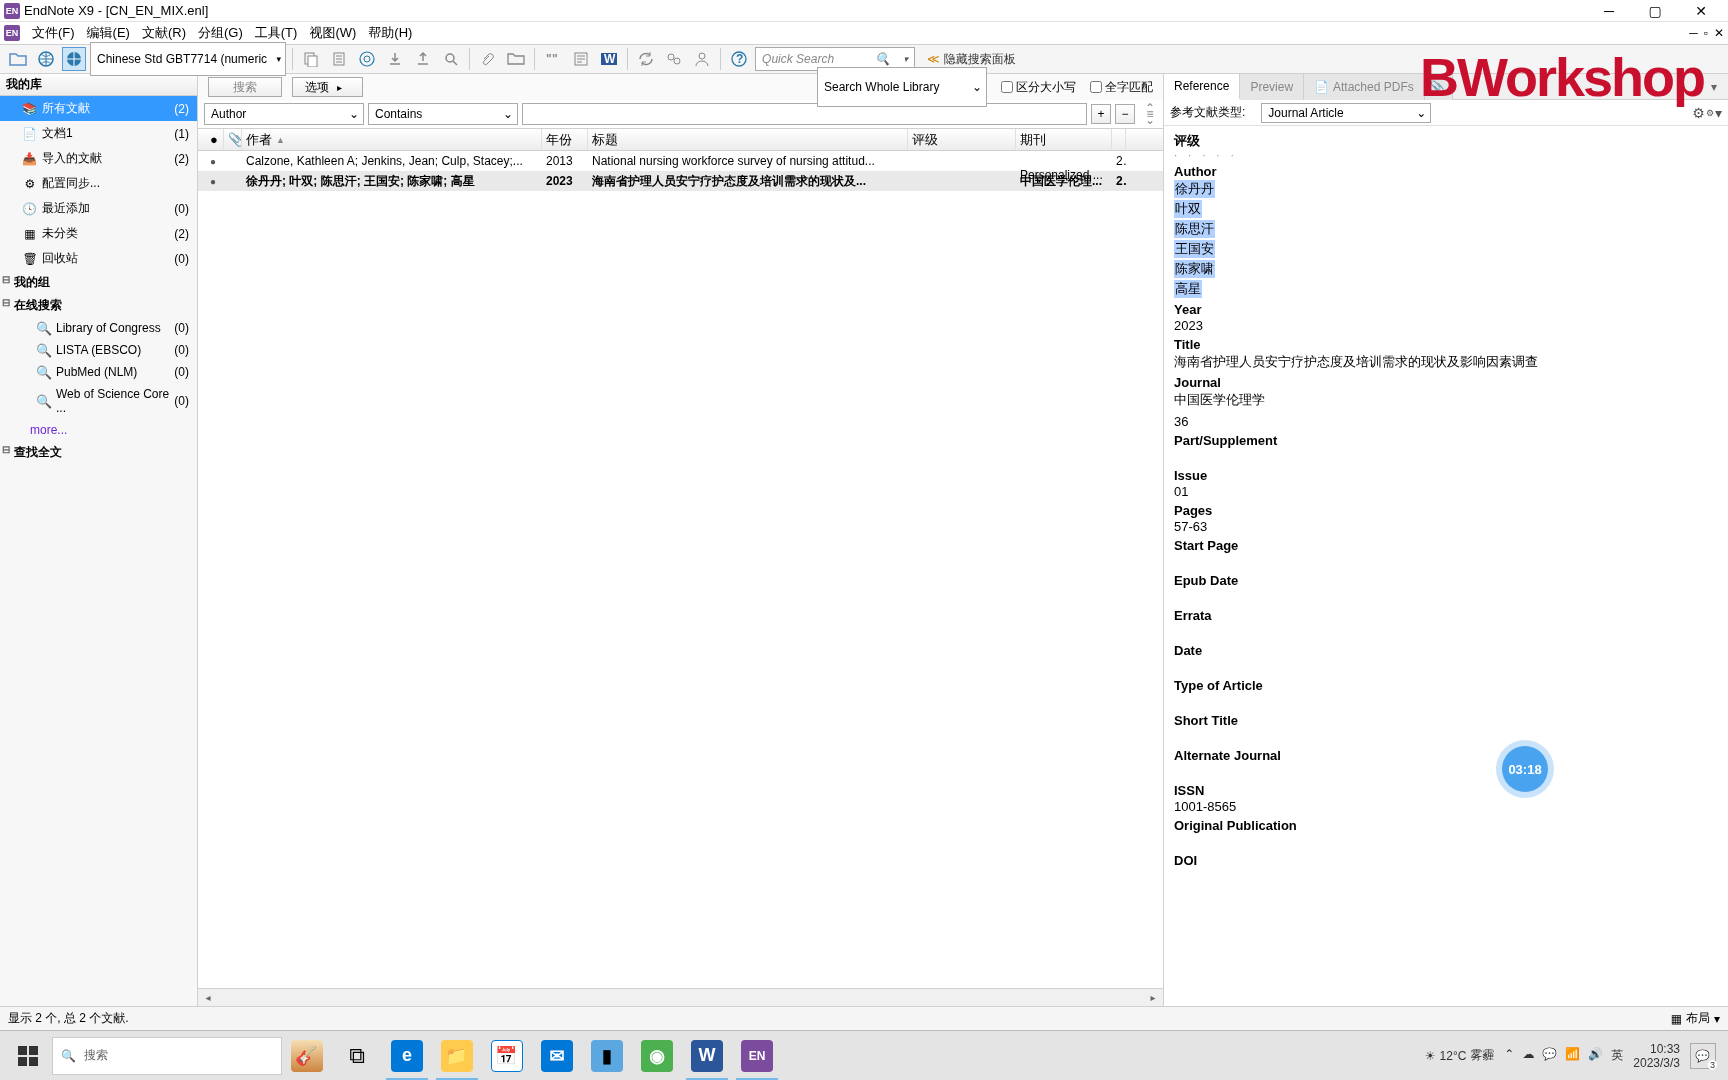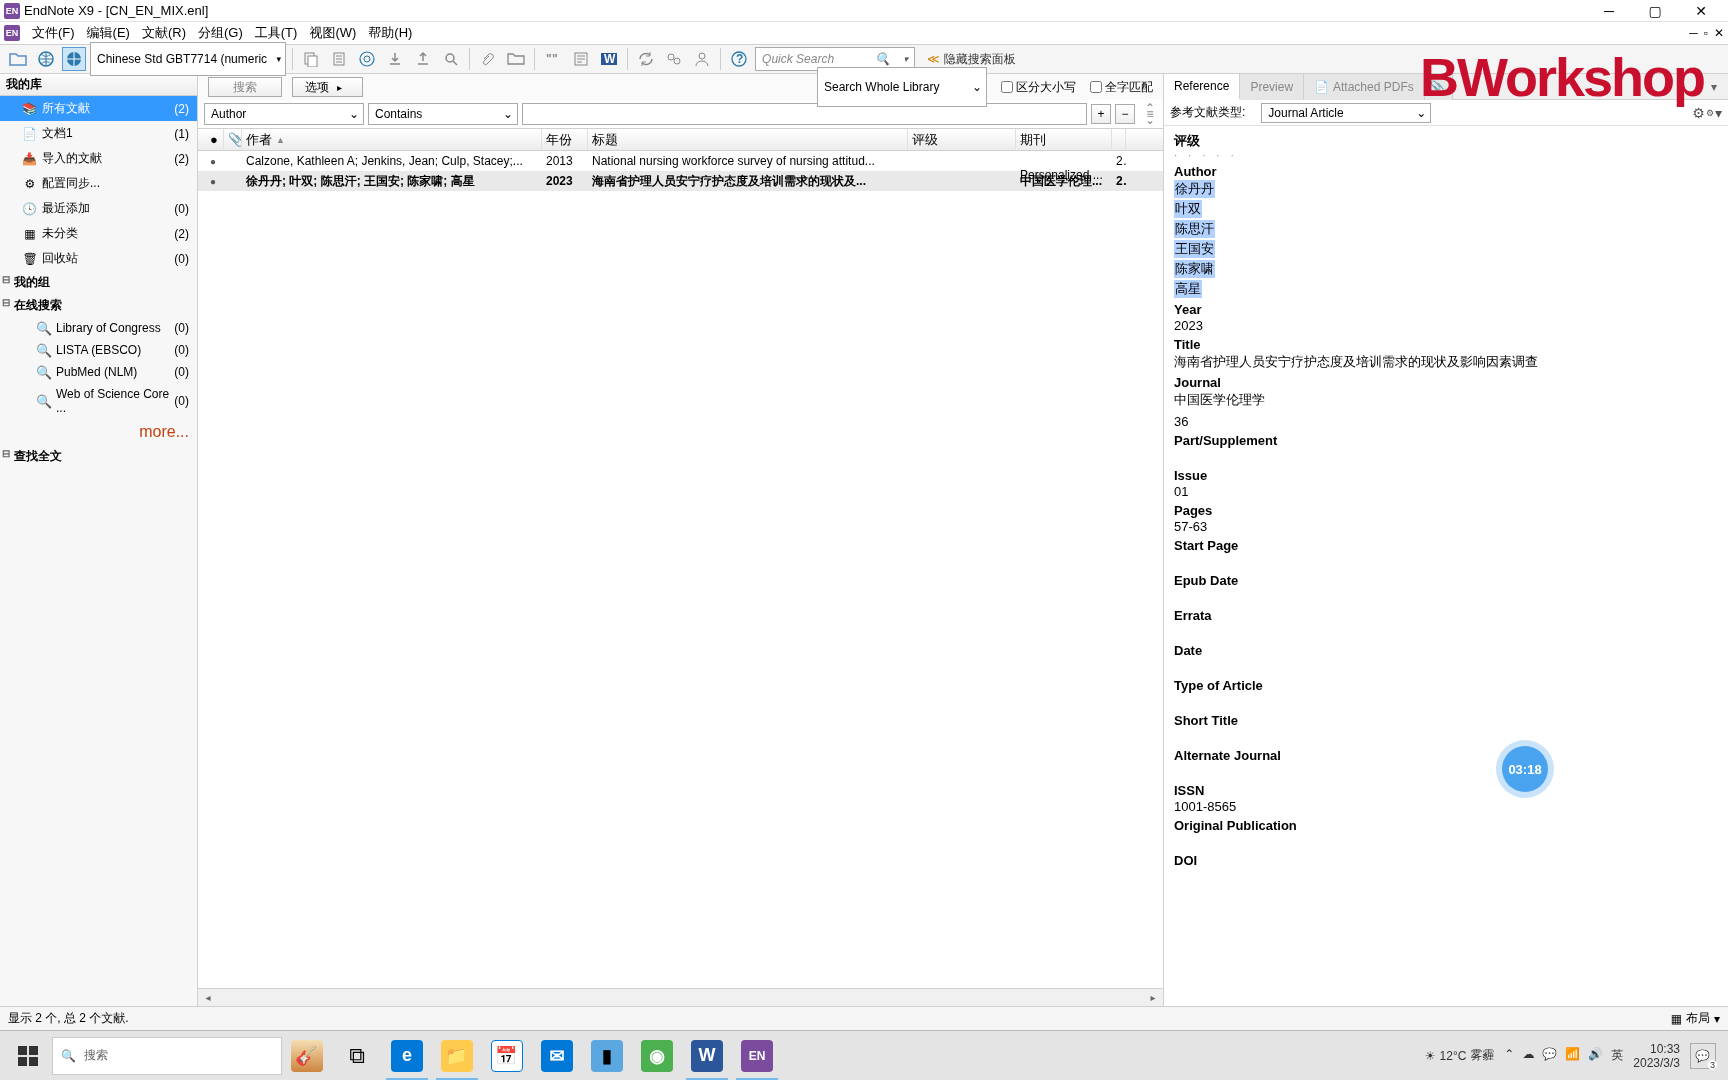--- a/index.html
+++ b/index.html
@@ -31,21 +31,21 @@
 .sidebar { width: 198px; background: #f7f7f7; border-right: 1px solid #d0d0d0; display: flex; flex-direction: column; }
 .sidebar .hdr { height: 22px; background: linear-gradient(#fdfdfd,#ececec); border-bottom: 1px solid #d0d0d0; display: flex; align-items: center; padding: 0 6px; font-weight: 700; font-size: 12px; }
 .sidebar .grphdr { padding: 3px 6px 3px 14px; font-weight: 700; font-size: 12px; position: relative; }
 .sidebar .grphdr::before { content: "⊟"; position: absolute; left: 2px; font-size: 10px; color: #666; }
 .sidebar .item { display: flex; align-items: center; padding: 4px 8px 4px 22px; font-size: 13px; position: relative; }
 .sidebar .item.selected { background: #3399ff; color: #fff; }
 .sidebar .item .cnt { margin-left: auto; font-size: 12px; }
 .sidebar .item .ic { width: 16px; height: 14px; margin-right: 4px; display: inline-flex; align-items: center; justify-content: center; }
 .sidebar .subitem { padding-left: 36px; }
 .sidebar .subitem .ic { color: #2a7ab0; font-size: 13px; }
-.sidebar .more { padding: 4px 8px 4px 30px; font-size: 16px; color: #c2410c; text-align: right; }
+.sidebar .more { padding: 4px 8px 4px 30px; font-size: 12px; color: #6d28d9; }
 
 .center { flex: 1; display: flex; flex-direction: column; background: #fff; min-width: 0; }
 .searchpanel { border-bottom: 1px solid #d0d0d0; }
 .sp-row1 { height: 26px; display: flex; align-items: center; justify-content: space-between; padding: 0 10px; gap: 6px; background: #fafafa; }
 .sp-row1 .btn { height: 20px; padding: 0 24px; border: 1px solid #aaa; background: linear-gradient(#fff,#eee); font-size: 12px; display: flex; align-items: center; color: #888; }
 .sp-row1 .btn2 { height: 20px; padding: 0 20px 0 12px; border: 1px solid #aaa; background: linear-gradient(#fff,#eee); font-size: 12px; display: flex; align-items: center; position: relative; }
 .sp-row1 .btn2::after { content: "▸"; margin-left: 8px; font-size: 10px; }
 .sp-row1 .scope { height: 40px; border: 1px solid #aaa; padding: 0 18px 0 6px; width: 170px; font-size: 12px; background: #fff; position: relative; display: flex; align-items: center; }
 .sp-row1 .scope::after { content: "⌄"; position: absolute; right: 4px; }
 .sp-row1 .chk { display: flex; align-items: center; gap: 3px; font-size: 12px; }

